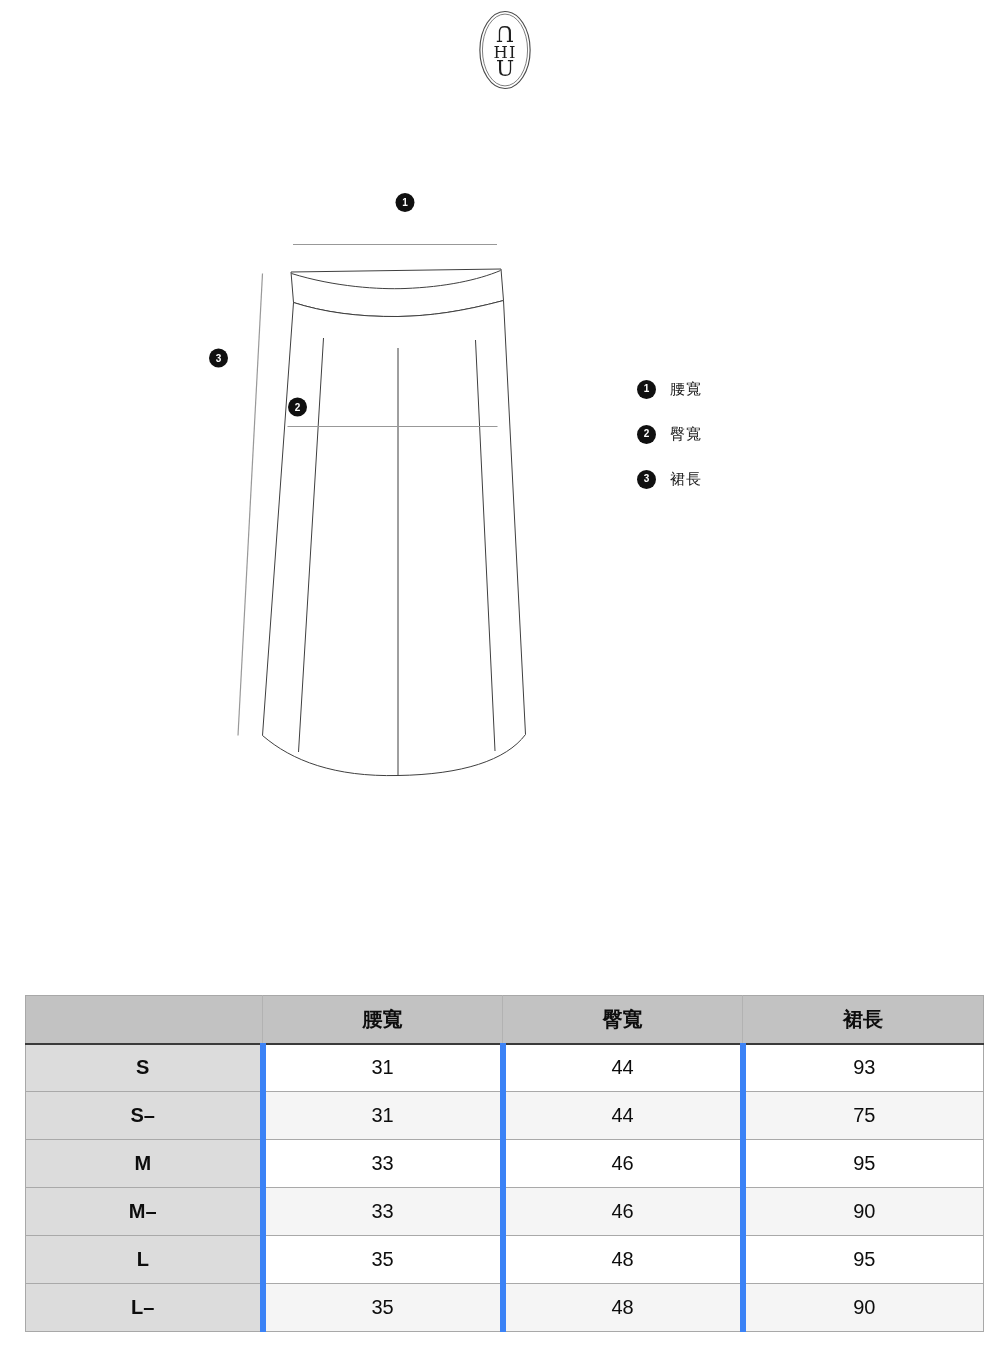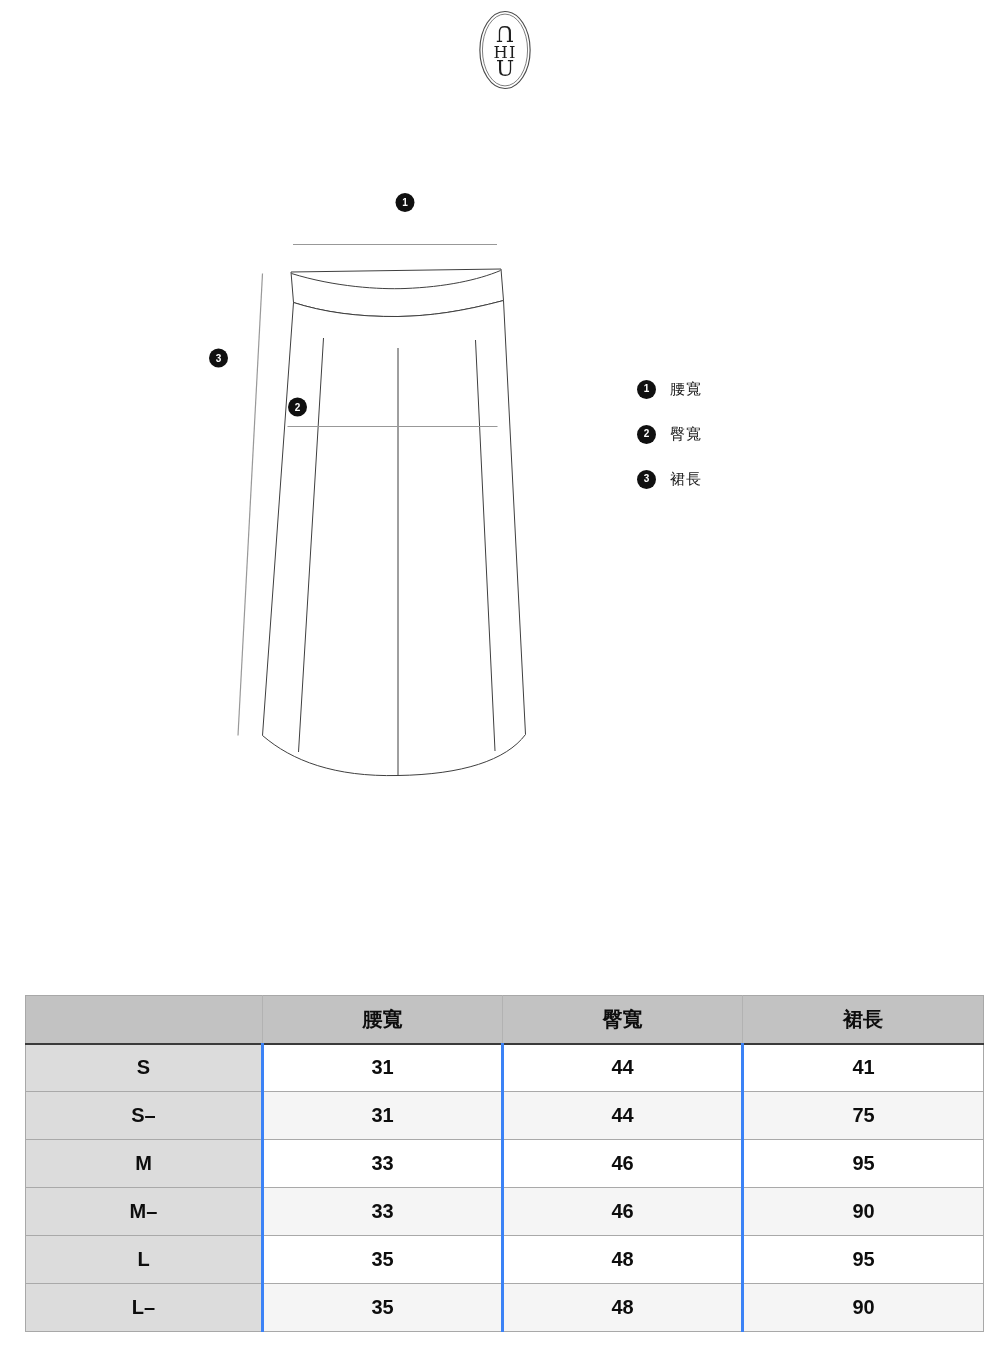--- a/index.html
+++ b/index.html
@@ -27,21 +27,21 @@
     border-collapse:collapse;table-layout:fixed;text-align:center;
     font-size:20px;color:#0d0d0d;border:1px solid #a8a8a8;
   }
   .size-table thead tr{height:48px;}
   .size-table thead th{
     background:#c2c2c2;font-weight:700;border-bottom:2px solid #3a3a3a;
   }
   .size-table thead th + th{border-left:1px solid #b2b2b2;}
   .size-table tbody tr{height:48px;}
   .size-table tbody th{background:#dcdcdc;font-weight:700;}
-  .size-table tbody td{background:#ffffff;font-weight:700;border-left:3px solid #3b82f6;}
+  .size-table tbody td{background:#ffffff;font-weight:400;border-left:6px solid #3b82f6;}
   .size-table tbody tr.alt td{background:#f5f5f5;}
   .size-table tbody tr + tr th,
   .size-table tbody tr + tr td{border-top:1px solid #a9a9a9;}
 </style>
 </head>
 <body>
 
 <div class="logo">
   <svg width="56" height="80" viewBox="0 0 52 78">
     <ellipse cx="26" cy="39" rx="24.5" ry="37.5" fill="none" stroke="#4a4a4a" stroke-width="1.1"></ellipse>
@@ -119,21 +119,21 @@
       <th>腰寬</th>
       <th>臀寬</th>
       <th>裙長</th>
     </tr>
   </thead>
   <tbody>
     <tr>
       <th>S</th>
       <td>31</td>
       <td>44</td>
-      <td>41</td>
+      <td>93</td>
     </tr>
     <tr class="alt">
       <th>S–</th>
       <td>31</td>
       <td>44</td>
       <td>75</td>
     </tr>
     <tr>
       <th>M</th>
       <td>33</td>

